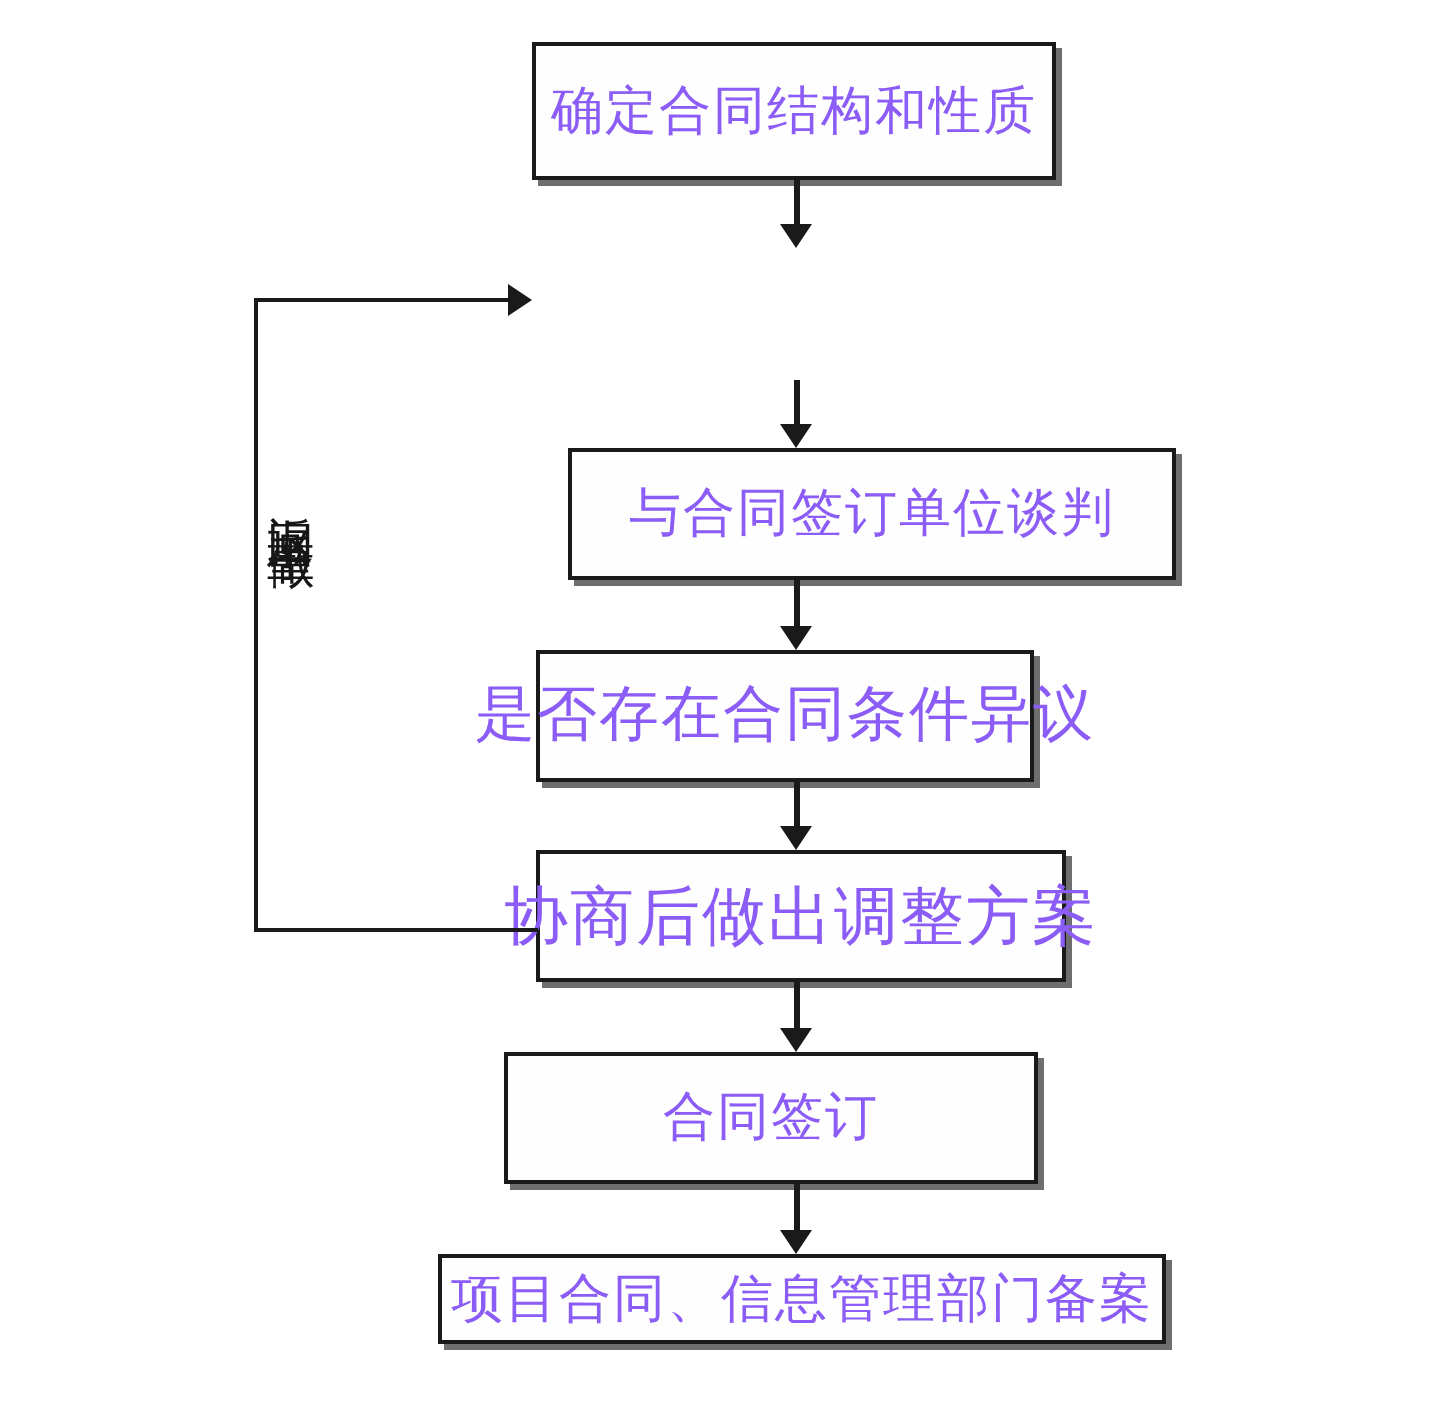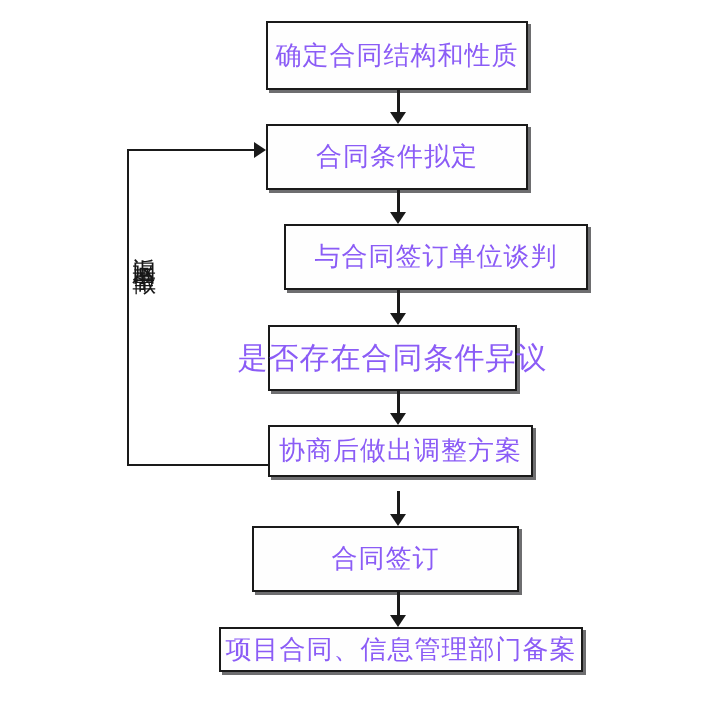--- a/index.html
+++ b/index.html
@@ -33,21 +33,21 @@
   }
   .node-label {
     display: block;
     line-height: 1;
   }
   
   #node-1 { left: 266px; top: 21px;  width: 262px; height: 69px;  font-size: 26px; }
   #node-2 { left: 266px; top: 124px; width: 262px; height: 66px;  font-size: 26px; }
   #node-3 { left: 284px; top: 224px; width: 304px; height: 66px;  font-size: 26px; }
   #node-4 { left: 268px; top: 325px; width: 249px; height: 66px;  font-size: 30px; }
-  #node-5 { left: 268px; top: 425px; width: 265px; height: 52px;  font-size: 26px; }
+  #node-5 { left: 268px; top: 425px; width: 265px; height: 66px;  font-size: 32px; }
   #node-6 { left: 252px; top: 526px; width: 267px; height: 66px;  font-size: 26px; }
   #node-7 { left: 219px; top: 627px; width: 364px; height: 45px;  font-size: 26px; }
 
   
   .connector {
     position: absolute;
     width: 0;
     border-left: 3px solid #1a1a1a;
   }
   .arrowhead-down {
@@ -93,23 +93,20 @@
 
 <div id="canvas">
 
   <div class="node" id="node-1">
     <span class="node-label">确定合同结构和性质</span>
   </div>
 
   <div class="connector" style="left:397px; top:90px; height:23px;"></div>
   <div class="arrowhead-down" style="left:390px; top:112px;"></div>
 
-  <div class="node" id="node-2">
-    <span class="node-label">合同条件拟定</span>
-  </div>
 
   <div class="connector" style="left:397px; top:190px; height:23px;"></div>
   <div class="arrowhead-down" style="left:390px; top:212px;"></div>
 
   <div class="node" id="node-3">
     <span class="node-label">与合同签订单位谈判</span>
   </div>
 
   <div class="connector" style="left:397px; top:290px; height:24px;"></div>
   <div class="arrowhead-down" style="left:390px; top:313px;"></div>

